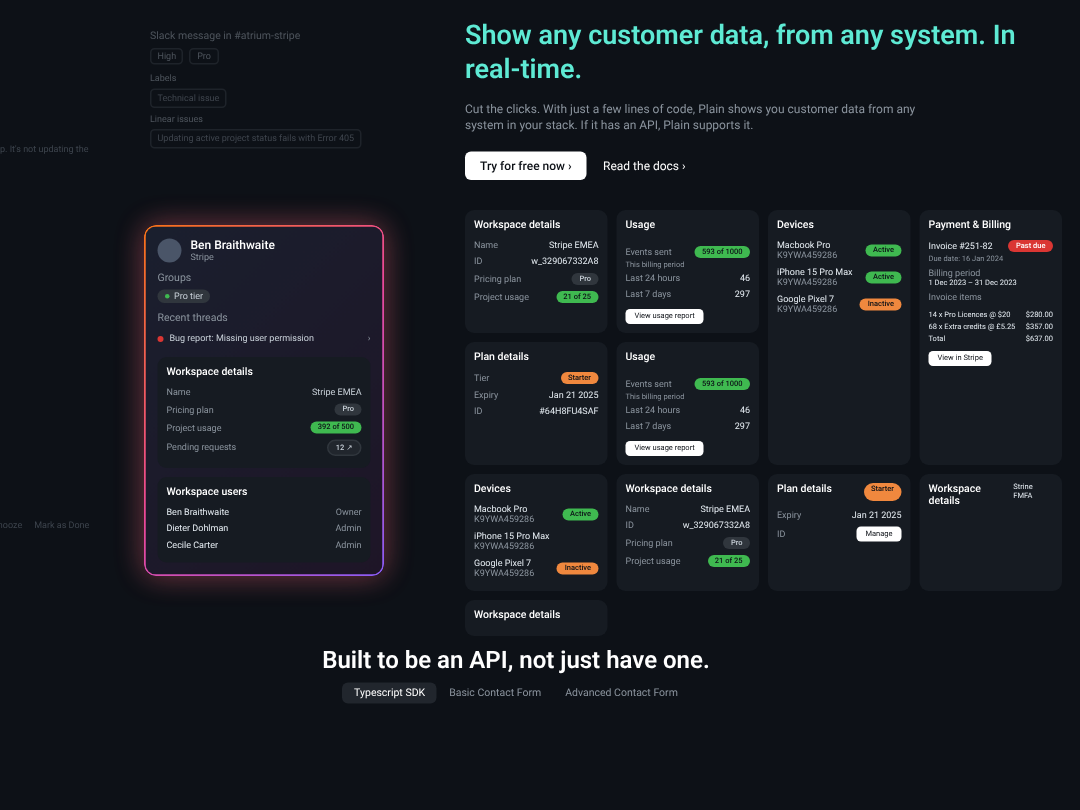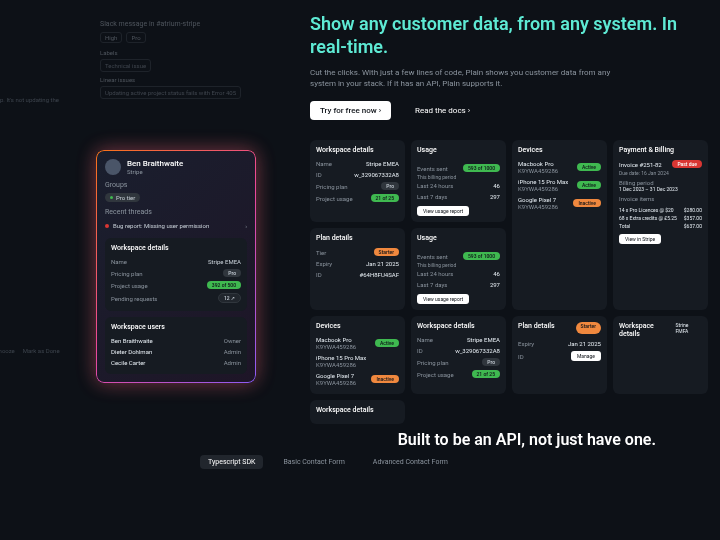--- a/index.html
+++ b/index.html
@@ -1,21 +1,21 @@
 <!DOCTYPE html>
 <html><head>
 <meta charset="utf-8">
 <style>
 *{margin:0;padding:0;box-sizing:border-box;font-family:-apple-system,BlinkMacSystemFont,'Segoe UI',Roboto,sans-serif}
 body{background:#0d1117;color:#e6edf3;width:720px;height:540px;overflow:hidden;font-size:8px}
 .page{position:relative;width:720px;height:540px}
 .hero{position:absolute;top:12px;left:310px;width:390px}
 .hero h1{font-size:18px;font-weight:600;line-height:1.3;color:#5eead4;margin-bottom:8px}
 .hero p{font-size:8px;color:#8b949e;line-height:1.4;margin-bottom:12px;max-width:320px}
-.hero-actions{display:flex;gap:24px;align-items:center}
+.hero-actions{display:flex;gap:11px;align-items:center}
 .btn-primary{background:#fff;color:#0d1117;padding:5px 10px;border-radius:4px;font-size:8px;font-weight:500;border:none;cursor:pointer}
 .btn-link{color:#fff;font-size:8px;text-decoration:none}
 .btn-link::after{content:' ›'}
 .slack{position:absolute;top:20px;left:100px;width:150px;opacity:0.5}
 .slack-title{font-size:7px;color:#8b949e;margin-bottom:4px}
 .slack-tags{display:flex;gap:4px;margin-bottom:6px}
 .slack-tag{font-size:6px;color:#8b949e;padding:1px 4px;border:1px solid #30363d;border-radius:3px}
 .slack-labels{font-size:6px;color:#8b949e;margin-bottom:3px}
 .slack-item{font-size:6px;color:#6e7681;padding:2px 4px;border:1px solid #30363d;border-radius:3px;margin-bottom:4px;display:inline-block}
 .side-text{position:absolute;top:96px;left:0;font-size:6px;color:#3d444d;width:90px}
@@ -45,24 +45,24 @@
 .user-row{display:flex;justify-content:space-between;padding:2px 0;font-size:6px}
 .user-role{color:#8b949e}
 .grid{position:absolute;top:140px;left:310px;width:400px;display:grid;grid-template-columns:repeat(4,95px);gap:6px;align-content:start}
 .card{background:#161b22;border-radius:6px;padding:6px;font-size:6px}
 .card-title{font-size:7px;font-weight:500;color:#fff;margin-bottom:4px}
 .card-title-row{display:flex;justify-content:space-between;margin-bottom:4px}
 .btn-sm{background:#fff;color:#0d1117;font-size:5px;padding:2px 6px;border-radius:3px;border:none;margin-top:4px}
 .span2{grid-row:span 2}
 .invoice-lines{margin-top:4px;font-size:5px}
 .invoice-row{display:flex;justify-content:space-between;padding:1px 0}
-.built-section{position:absolute;top:430px;left:0;width:656px;text-align:right}
+.built-section{position:absolute;top:430px;left:16px;width:656px;text-align:center}
 .built-section h2{font-size:16px;font-weight:600;color:#fff;margin-bottom:6px}
 .built-section p{font-size:7px;color:#8b949e;max-width:300px;margin:0 auto 12px;line-height:1.4}
-.tabs{display:flex;gap:12px;justify-content:center}
+.tabs{display:flex;gap:0;justify-content:center}
 .tab{font-size:7px;color:#8b949e;padding:3px 8px;border-radius:4px}
 .tab.active{background:#21262d;color:#fff}
 </style>
 </head>
 <body>
 <div class="page">
 
 <div class="hero">
   <h1>Show any customer data, from any system. In real-time.</h1>
   <p>Cut the clicks. With just a few lines of code, Plain shows you customer data from any system in your stack. If it has an API, Plain supports it.</p>

